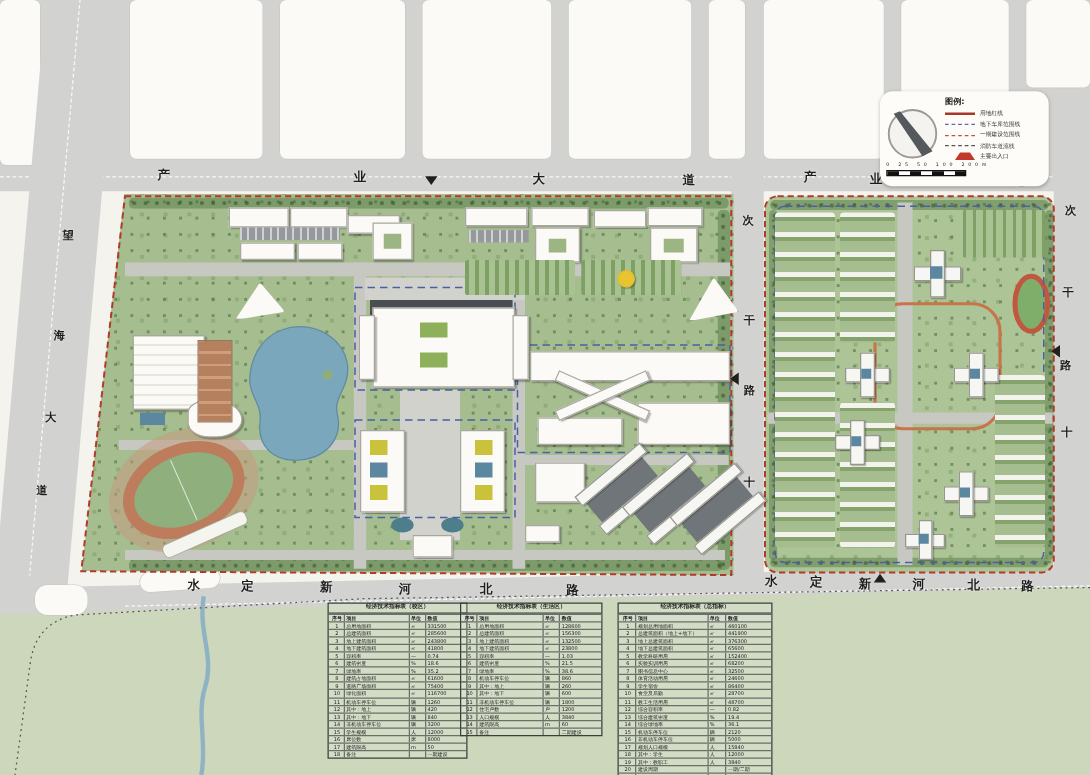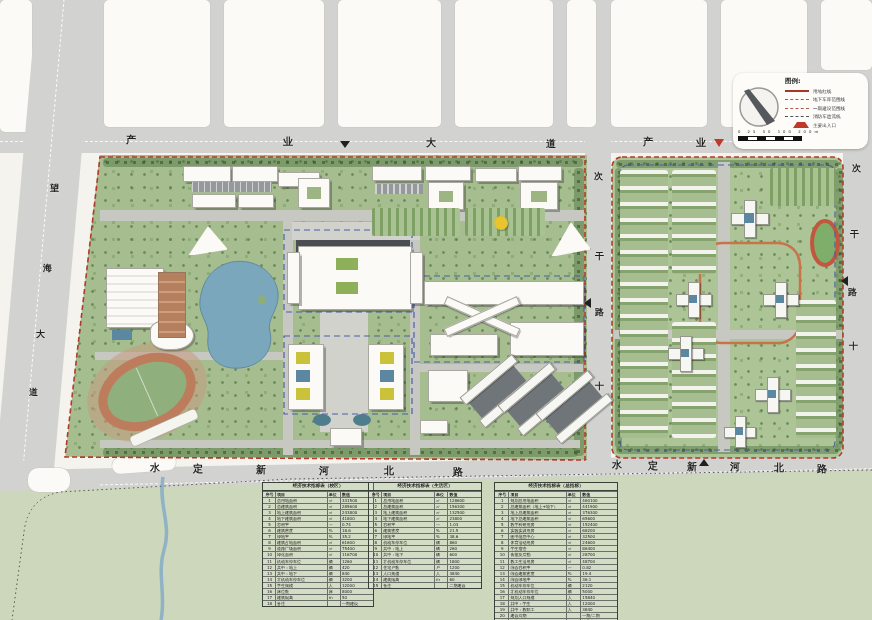--- a/index.html
+++ b/index.html
@@ -291,21 +291,21 @@
   <span class="rl" style="left:817px;top:462px;">路</span>
   <span class="rl rlv" style="left:594px;top:170px;">次</span>
   <span class="rl rlv" style="left:595px;top:250px;">干</span>
   <span class="rl rlv" style="left:595px;top:306px;">路</span>
   <span class="rl rlv" style="left:595px;top:380px;">十</span>
   <span class="rl rlv" style="left:852px;top:162px;">次</span>
   <span class="rl rlv" style="left:850px;top:228px;">干</span>
   <span class="rl rlv" style="left:848px;top:286px;">路</span>
   <span class="rl rlv" style="left:849px;top:340px;">十</span>
 
-  <div id="legend" class="abs" style="left:733px;top:73px;width:135px;height:76px;padding:4px 5px;box-sizing:border-box;">
+  <div id="legend" class="abs" style="left:704px;top:73px;width:135px;height:76px;padding:4px 5px;box-sizing:border-box;">
     <svg class="abs" style="left:4px;top:12px;" width="44" height="44" viewBox="0 0 44 44">
       <circle cx="22" cy="22" r="19" fill="#f4f3ef" stroke="#9a9a94" stroke-width="1.5"></circle>
       <polygon points="7,6 12,4 38,36 30,40" fill="#55585c"></polygon>
     </svg>
     <div class="abs lg-title" style="left:52px;top:4px;">图例:</div>
     <div class="abs" style="left:52px;top:14px;width:78px;">
       <div class="lg-row">
           <span class="ls ls-red"></span>
           <span class="lbl">用地红线</span>
         </div>

